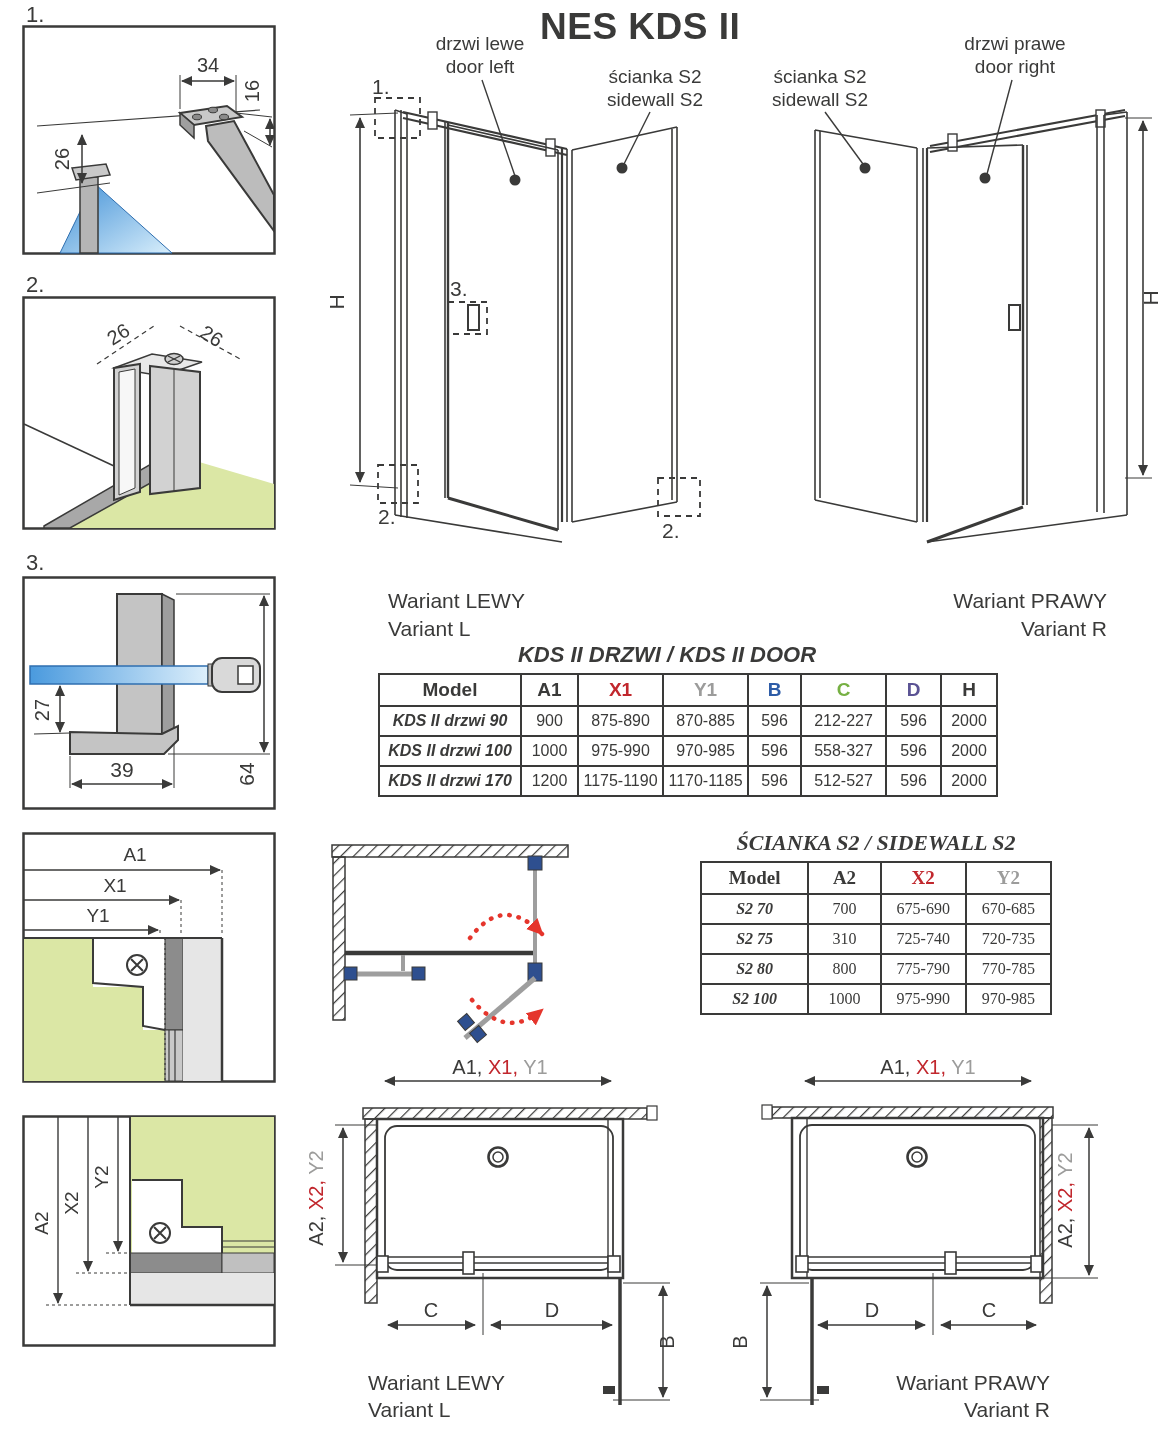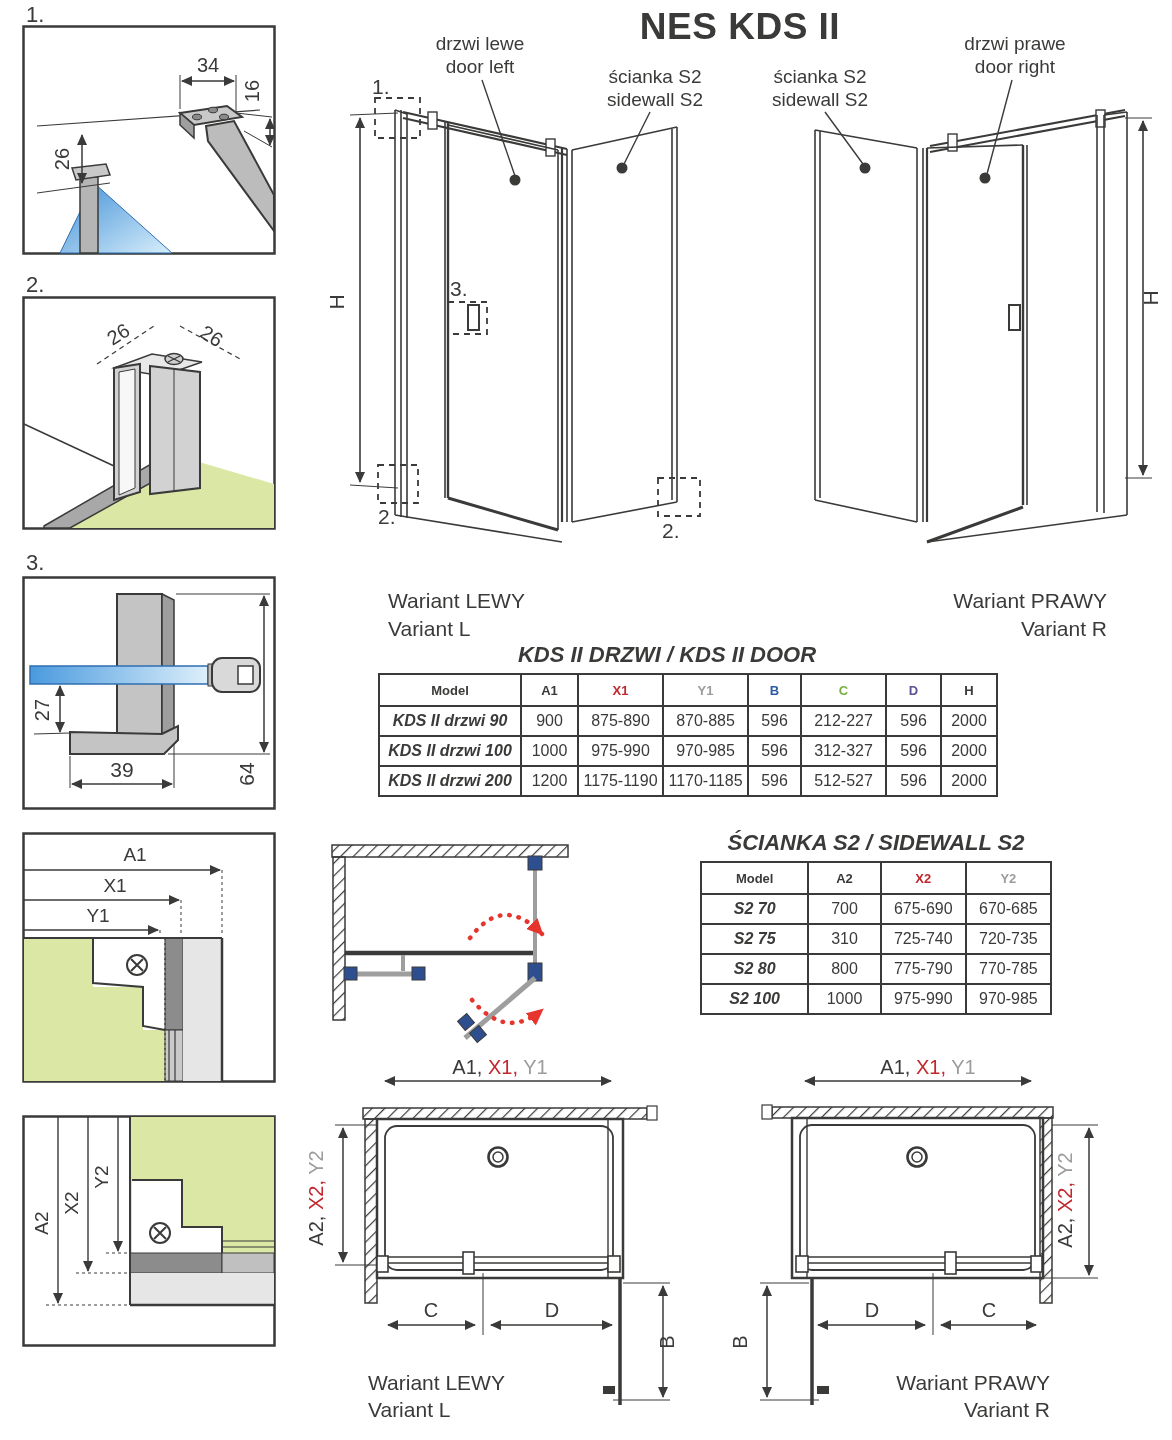--- a/index.html
+++ b/index.html
@@ -1,29 +1,29 @@
 <!DOCTYPE html>
 <html><head>
 <meta charset="utf-8">
 <style>
   html,body{margin:0;padding:0;background:#fff;}
   #canvas{position:relative;width:1172px;height:1440px;background:#fff;overflow:hidden;
     font-family:"Liberation Sans",sans-serif;color:#3a3a39;}
   .abs{position:absolute;}
-  #main-title{left:540px;top:6px;width:400px;text-align:center;font-size:37px;font-weight:bold;letter-spacing:0.5px;}
+  #main-title{left:540px;top:6px;width:400px;font-size:37px;font-weight:bold;letter-spacing:0.5px;}
   .panel-num{font-size:22px;left:26px;width:40px;}
   svg text{font-family:"Liberation Sans",sans-serif;fill:#3a3a39;}
   .spec-table{border-collapse:collapse;table-layout:fixed;width:100%;}
   .spec-table th,.spec-table td{border:2px solid #3a3a39;text-align:center;vertical-align:middle;
     font-size:16px;padding:2px 1px;height:24px;overflow:hidden;}
-  .spec-table th{font-size:13px;font-weight:bold;height:26px;}
+  .spec-table th{font-size:19px;font-weight:bold;height:26px;}
   .spec-table td.model-cell{font-weight:bold;font-style:italic;}
   .table-title{text-align:center;font-size:22px;font-weight:bold;font-style:italic;margin:0 0 5px 0;}
   #door-table-wrap{left:378px;top:642px;width:578px;}
-  #sidewall-table-wrap{left:700px;top:830px;width:352px;}
+  #sidewall-table-wrap{left:700px;top:830px;width:352px;font-family:Liberation Serif, serif;}
   #door-table col:nth-child(1){width:142px;} #door-table col:nth-child(2){width:57px;}
   #door-table col:nth-child(3){width:85px;} #door-table col:nth-child(4){width:85px;}
   #door-table col:nth-child(5){width:53px;} #door-table col:nth-child(6){width:85px;}
   #door-table col:nth-child(7){width:55px;} #door-table col:nth-child(8){width:56px;}
   #sw-table col:nth-child(1){width:92px;} #sw-table col:nth-child(2){width:62px;}
   #sw-table col:nth-child(3){width:73px;} #sw-table col:nth-child(4){width:73px;}
 </style>
 </head>
 <body>
 
@@ -489,26 +489,26 @@
             <td>212-227</td>
             <td>596</td>
             <td>2000</td>
           </tr>
           <tr>
             <td class="model-cell">KDS II drzwi 100</td>
             <td>1000</td>
             <td>975-990</td>
             <td>970-985</td>
             <td>596</td>
-            <td>312-327</td>
+            <td>558-327</td>
             <td>596</td>
             <td>2000</td>
           </tr>
           <tr>
-            <td class="model-cell">KDS II drzwi 200</td>
+            <td class="model-cell">KDS II drzwi 170</td>
             <td>1200</td>
             <td>1175-1190</td>
             <td>1170-1185</td>
             <td>596</td>
             <td>512-527</td>
             <td>596</td>
             <td>2000</td>
           </tr>
         </tbody>
       </table>

